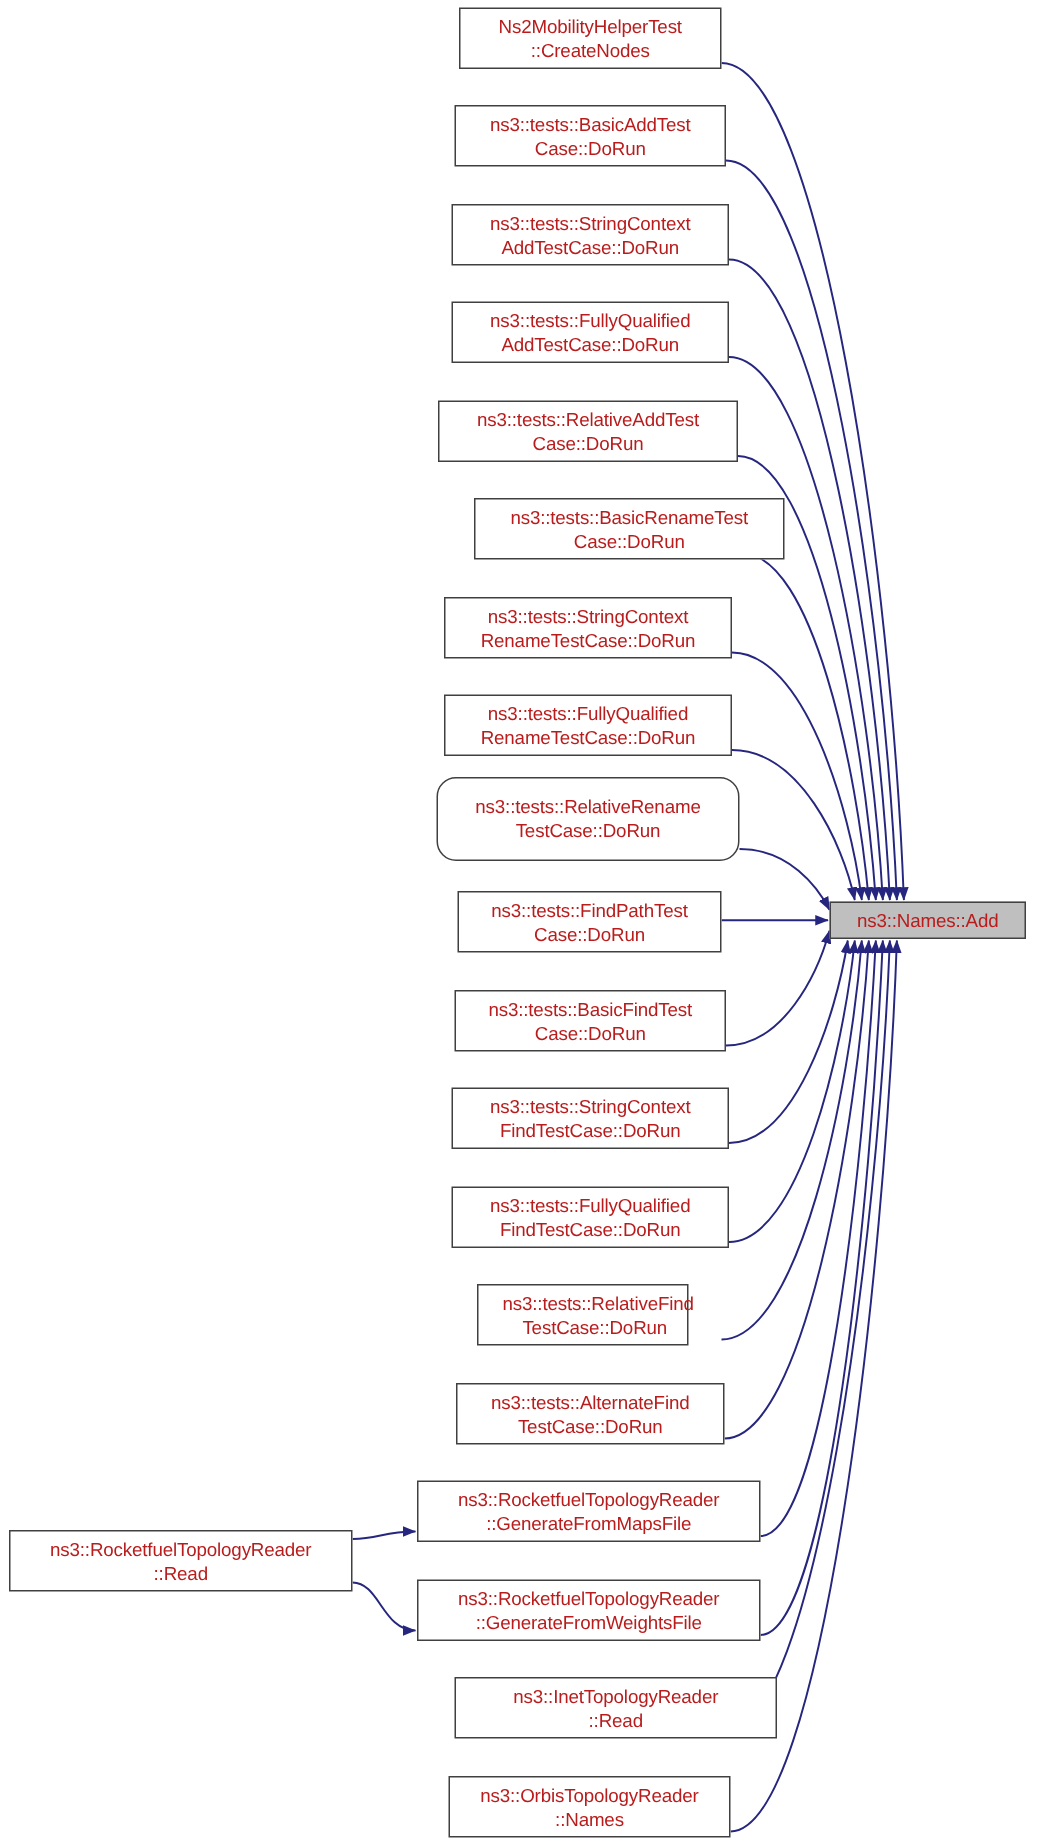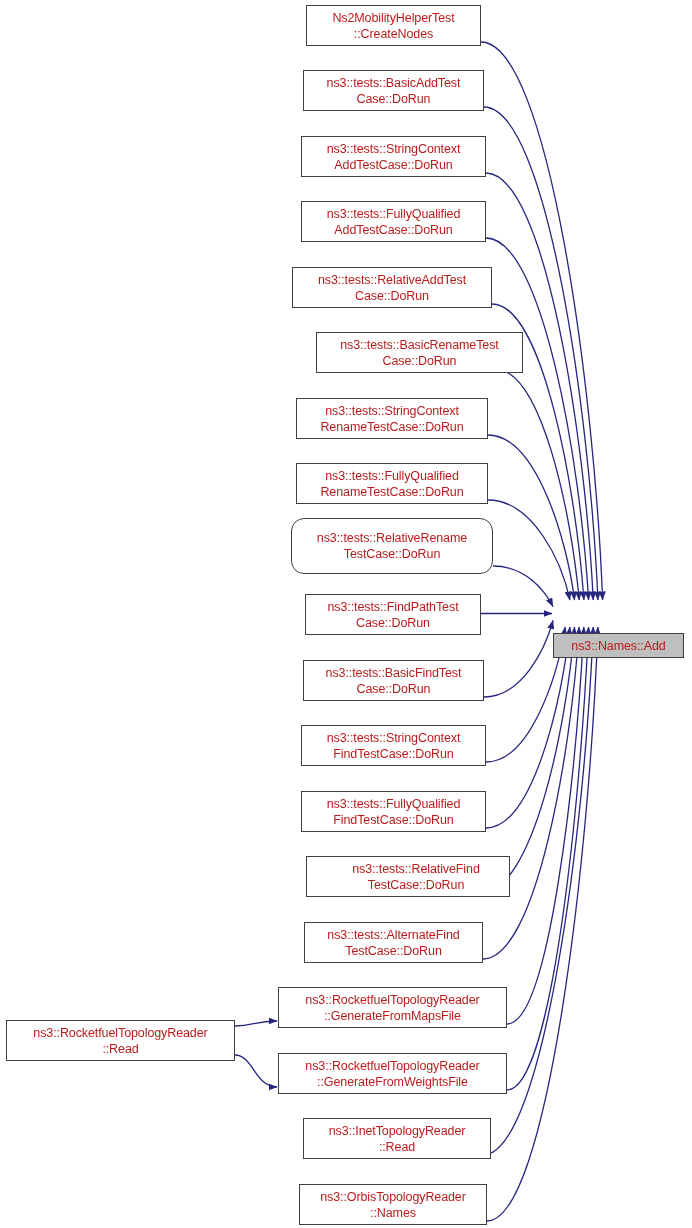--- a/index.html
+++ b/index.html
@@ -34,21 +34,20 @@
     text-align: center;
     display: flex;
     align-items: center;
     justify-content: center;
     white-space: pre-line;
     letter-spacing: -0.1px;
   }
   .node.target {
     background: #bfbfbf;
     border: 1px solid #404040;
-    margin-top: 32px;
   }
   .node-label {
     display: block;
     width: 100%;
     white-space: pre-line;
   }
 </style>
 </head>
 <body>
 
@@ -107,29 +106,29 @@
       <div class="node" style="left: 291px; top: 518px; width: 202px; height: 56px; border-radius: 13px;"><span class="node-label">ns3::tests::RelativeRename
 TestCase::DoRun</span></div>
       <div class="node" style="left: 305px; top: 594px; width: 176px; height: 41px;"><span class="node-label">ns3::tests::FindPathTest
 Case::DoRun</span></div>
       <div class="node" style="left: 303px; top: 660px; width: 181px; height: 41px;"><span class="node-label">ns3::tests::BasicFindTest
 Case::DoRun</span></div>
       <div class="node" style="left: 301px; top: 725px; width: 185px; height: 41px;"><span class="node-label">ns3::tests::StringContext
 FindTestCase::DoRun</span></div>
       <div class="node" style="left: 301px; top: 791px; width: 185px; height: 41px;"><span class="node-label">ns3::tests::FullyQualified
 FindTestCase::DoRun</span></div>
-      <div class="node" style="left: 306px; top: 856px; width: 204px; height: 41px; padding-left: 16px;"><span class="node-label">ns3::tests::RelativeFind
+      <div class="node" style="left: 318px; top: 856px; width: 141px; height: 41px; padding-left: 16px;"><span class="node-label">ns3::tests::RelativeFind
 TestCase::DoRun</span></div>
       <div class="node" style="left: 304px; top: 922px; width: 179px; height: 41px;"><span class="node-label">ns3::tests::AlternateFind
 TestCase::DoRun</span></div>
       <div class="node" style="left: 278px; top: 987px; width: 229px; height: 41px;"><span class="node-label">ns3::RocketfuelTopologyReader
 ::GenerateFromMapsFile</span></div>
       <div class="node" style="left: 278px; top: 1053px; width: 229px; height: 41px;"><span class="node-label">ns3::RocketfuelTopologyReader
 ::GenerateFromWeightsFile</span></div>
-      <div class="node" style="left: 303px; top: 1118px; width: 188px; height: 41px;"><span class="node-label">ns3::InetTopologyReader
+      <div class="node" style="left: 303px; top: 1118px; width: 215px; height: 41px;"><span class="node-label">ns3::InetTopologyReader
 ::Read</span></div>
       <div class="node" style="left: 299px; top: 1184px; width: 188px; height: 41px;"><span class="node-label">ns3::OrbisTopologyReader
 ::Names</span></div>
       <div class="node" style="left: 6px; top: 1020px; width: 229px; height: 41px;"><span class="node-label">ns3::RocketfuelTopologyReader
 ::Read</span></div>
       <div class="node target" style="left: 553px; top: 601px; width: 131px; height: 25px;"><span class="node-label">ns3::Names::Add</span></div>
     </div>
 
 </div>
 

